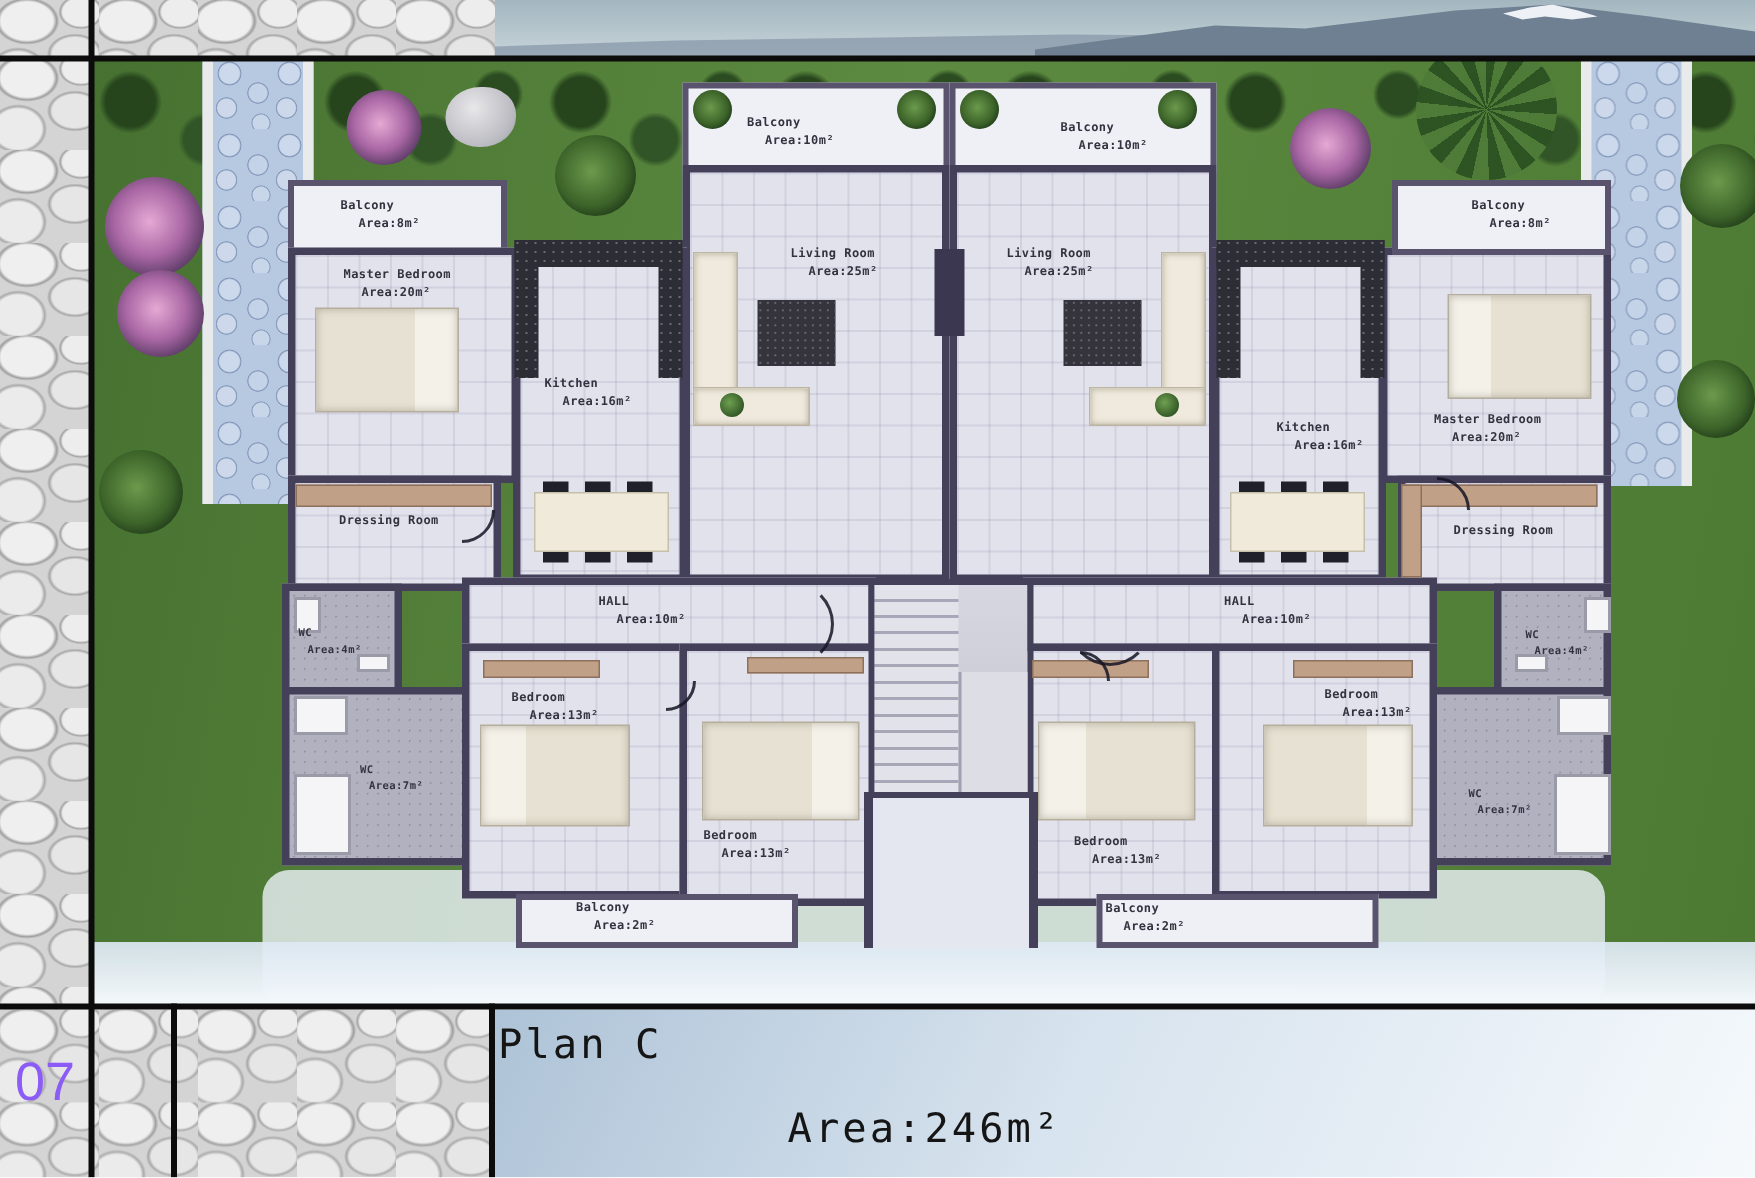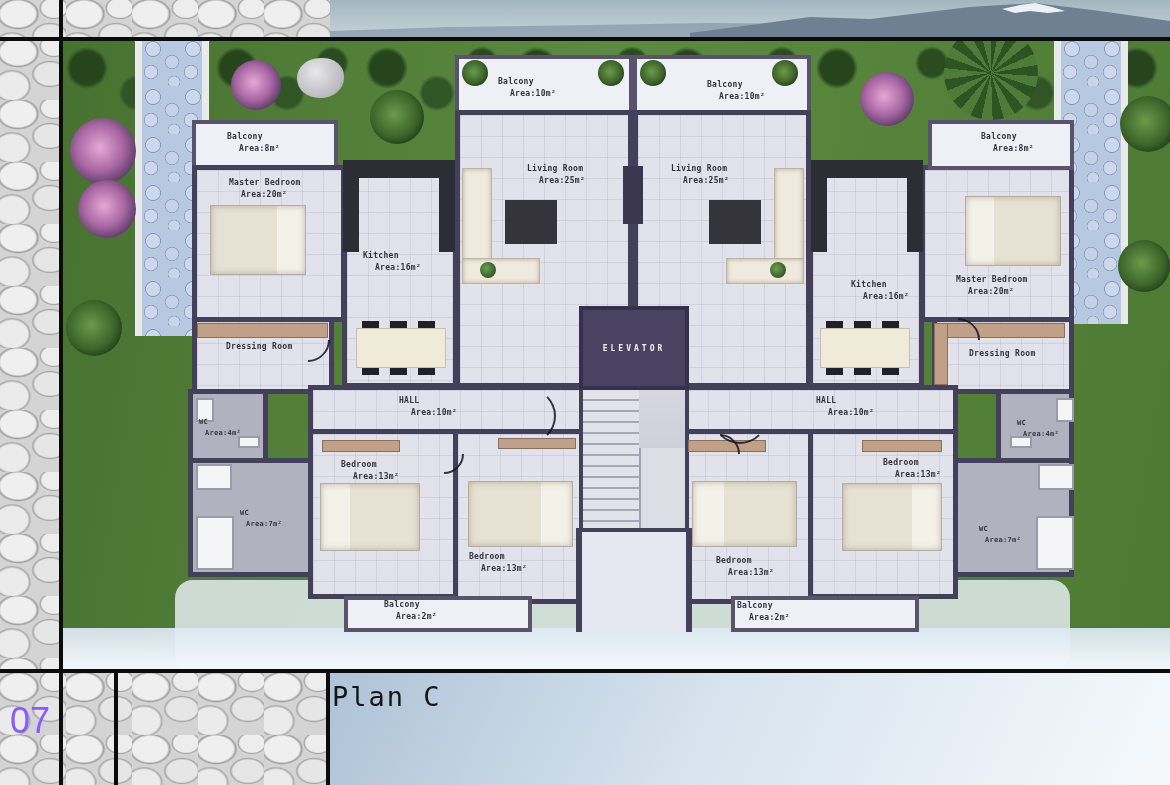--- a/index.html
+++ b/index.html
@@ -145,23 +145,20 @@
   <div class="room balc" style="left:928px; top:120px; width:146px; height:50px;"></div>
   <div class="room" style="left:932px; top:317px; width:142px; height:77px;"></div>
   <div class="room wet" style="left:996px; top:389px; width:78px;  height:74px;"></div>
   <div class="room wet" style="left:948px; top:458px; width:126px; height:119px;"></div>
   <div class="room" style="left:682px; top:385px; width:276px; height:49px;"></div>
   <div class="room" style="left:679px; top:429px; width:134px; height:175px;"></div>
   <div class="room" style="left:808px; top:429px; width:150px; height:170px;"></div>
   <div class="room balc" style="left:731px; top:596px; width:188px; height:36px;"></div>
 
   <div class="wallstub" style="left:623px; top:166px; width:20px; height:58px;"></div>
-  <div class="elevator">
-    <span class="elevlabel">ELEVATOR</span>
-  </div>
   <div class="stairs">
     <div class="flight"></div>
     <div class="landing"></div>
   </div>
   <div class="entry"></div>
 
   <div class="bed pr" style="left:210px; top:205px; width:96px; height:70px;"></div>
   <div class="bed" style="left:965px; top:196px; width:96px; height:70px;"></div>
   <div class="bed" style="left:320px; top:483px; width:100px; height:68px;"></div>
   <div class="bed pr" style="left:468px; top:481px; width:105px; height:66px;"></div>
@@ -262,14 +259,15 @@
   <div class="titlepanel"></div>
 
   <div class="blackline" style="left:0; top:37px; width:1170px; height:4px;"></div>
   <div class="blackline" style="left:59px; top:0; width:4px; height:785px;"></div>
   <div class="blackline" style="left:0; top:669px; width:1170px; height:4px;"></div>
   <div class="blackline" style="left:114px; top:669px; width:4px; height:116px;"></div>
   <div class="blackline" style="left:326px; top:669px; width:4px; height:116px;"></div>
 
   <div class="sheetno">07</div>
   <div class="titleline" style="left:332px; top:681px;">Plan C</div>
+  <div class="titleline" style="left:525px; top:737px;">Area:246m²</div>
 
 </div>
 
 </body></html>

